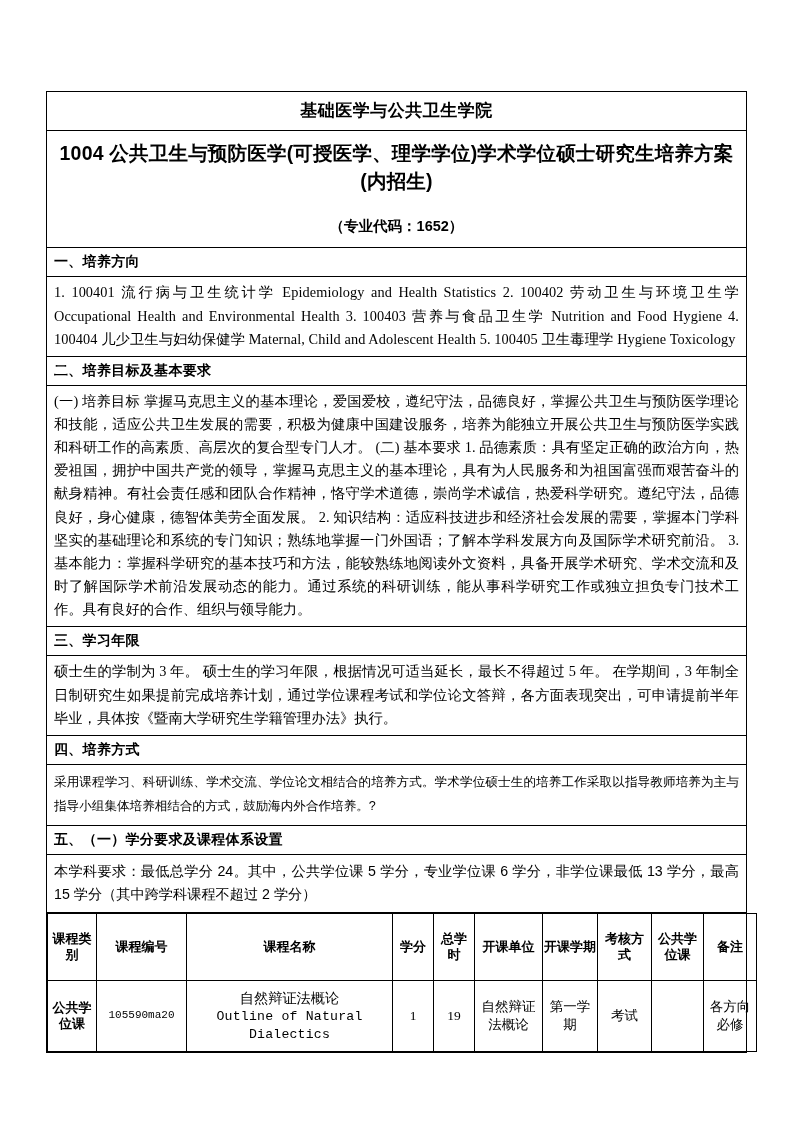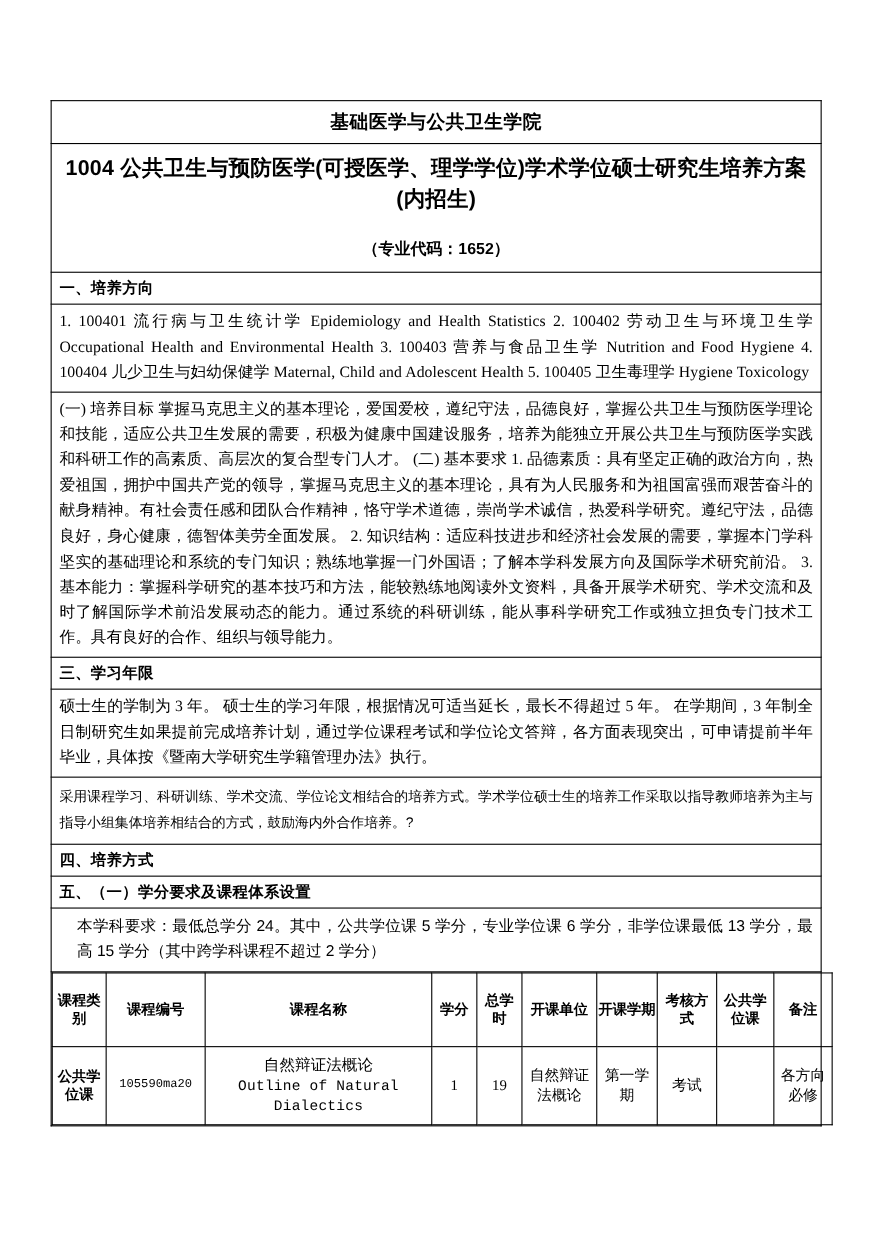--- a/index.html
+++ b/index.html
@@ -91,21 +91,20 @@
     text-align: justify;
     text-justify: inter-ideograph;
   }
   .sec-body-sans2 {
     font-size: 14.2px;
     font-family: "Liberation Sans", "DejaVu Sans", sans-serif;
     line-height: 1.62;
     padding: 5px 7px 6px 7px;
     text-align: justify;
     text-justify: inter-ideograph;
-    margin-left: 16px;
   }
 
   
   .course-wrap td {
     border: none;
     padding: 0;
   }
   .course-table {
     width: 701px;
     border-collapse: collapse;
@@ -185,43 +184,48 @@
         </td>
       </tr>
       <tr>
         <td>
           <div class="sec-body mono-mix">1. 100401 流行病与卫生统计学 Epidemiology and Health Statistics 2. 100402 劳动卫生与环境卫生学 Occupational Health and Environmental Health 3. 100403 营养与食品卫生学 Nutrition and Food Hygiene 4. 100404 儿少卫生与妇幼保健学 Maternal, Child and Adolescent Health 5. 100405 卫生毒理学 Hygiene Toxicology</div>
         </td>
       </tr>
 
       <tr>
         <td>
+          <div class="sec-head">二、培养目标及基本要求</div>
+        </td>
+      </tr>
+      <tr>
+        <td>
           <div class="sec-body">(一) 培养目标 掌握马克思主义的基本理论，爱国爱校，遵纪守法，品德良好，掌握公共卫生与预防医学理论和技能，适应公共卫生发展的需要，积极为健康中国建设服务，培养为能独立开展公共卫生与预防医学实践和科研工作的高素质、高层次的复合型专门人才。 (二) 基本要求 1. 品德素质：具有坚定正确的政治方向，热爱祖国，拥护中国共产党的领导，掌握马克思主义的基本理论，具有为人民服务和为祖国富强而艰苦奋斗的献身精神。有社会责任感和团队合作精神，恪守学术道德，崇尚学术诚信，热爱科学研究。遵纪守法，品德良好，身心健康，德智体美劳全面发展。 2. 知识结构：适应科技进步和经济社会发展的需要，掌握本门学科坚实的基础理论和系统的专门知识；熟练地掌握一门外国语；了解本学科发展方向及国际学术研究前沿。 3. 基本能力：掌握科学研究的基本技巧和方法，能较熟练地阅读外文资料，具备开展学术研究、学术交流和及时了解国际学术前沿发展动态的能力。通过系统的科研训练，能从事科学研究工作或独立担负专门技术工作。具有良好的合作、组织与领导能力。</div>
         </td>
       </tr>
 
       <tr>
         <td>
           <div class="sec-head">三、学习年限</div>
         </td>
       </tr>
       <tr>
         <td>
           <div class="sec-body">硕士生的学制为 3 年。 硕士生的学习年限，根据情况可适当延长，最长不得超过 5 年。 在学期间，3 年制全日制研究生如果提前完成培养计划，通过学位课程考试和学位论文答辩，各方面表现突出，可申请提前半年毕业，具体按《暨南大学研究生学籍管理办法》执行。</div>
         </td>
       </tr>
 
       <tr>
         <td>
+          <div class="sec-head">四、培养方式</div>
+        </td>
+      </tr>
+      <tr>
+        <td>
           <div class="sec-body-sans">采用课程学习、科研训练、学术交流、学位论文相结合的培养方式。学术学位硕士生的培养工作采取以指导教师培养为主与指导小组集体培养相结合的方式，鼓励海内外合作培养。?</div>
-        </td>
-      </tr>
-      <tr>
-        <td>
-          <div class="sec-head">四、培养方式</div>
         </td>
       </tr>
 
       <tr>
         <td>
           <div class="sec-head">五、（一）学分要求及课程体系设置</div>
         </td>
       </tr>
       <tr>
         <td>

